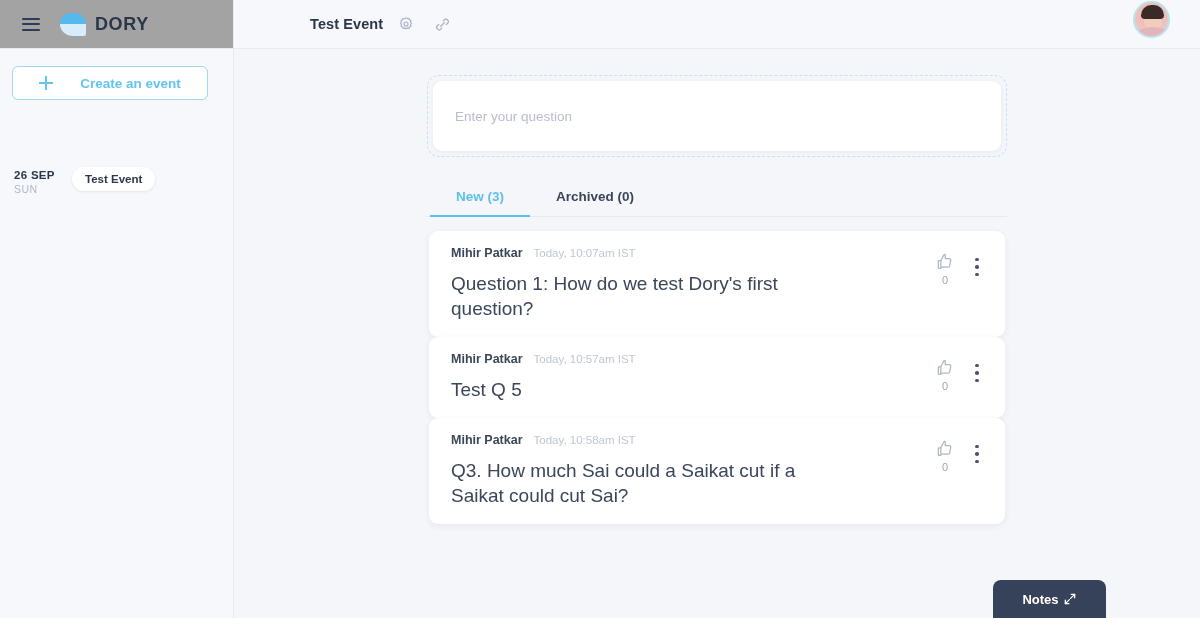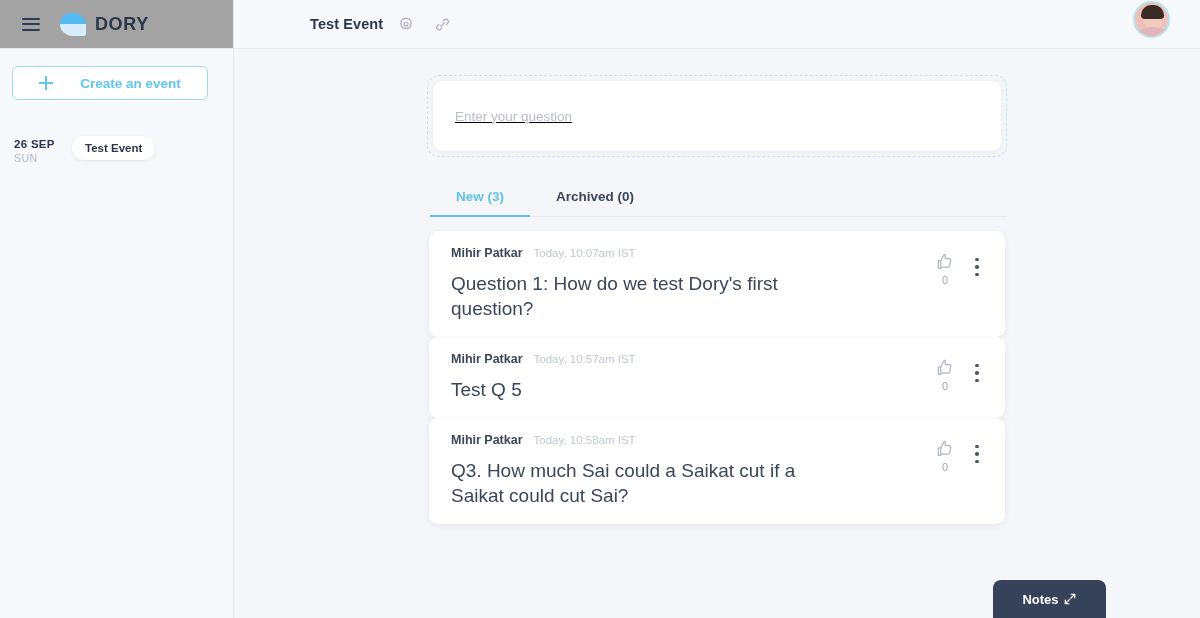--- a/index.html
+++ b/index.html
@@ -104,40 +104,40 @@
     cursor: pointer;
     color: #63c4ef; font-size: 13.5px; font-weight: 600;
   }
   .plus-ic { position: relative; width: 14px; height: 14px; }
   .plus-ic:before, .plus-ic:after {
     content: ""; position: absolute; background: #63c4ef;
   }
   .plus-ic:before { left: 6px; top: 0; width: 1.6px; height: 14px; }
   .plus-ic:after { top: 6px; left: 0; height: 1.6px; width: 14px; }
 
-  .day-row { margin-top: 38px; display: flex; align-items: flex-start; padding-left: 2px; }
+  .day-row { margin-top: 69px; display: flex; align-items: flex-start; padding-left: 2px; }
   .day-block { width: 52px; }
   .day-date { font-size: 11.5px; font-weight: 700; color: #2b3649; letter-spacing: 0.3px; }
   .day-name { font-size: 10.5px; color: #b0b7c7; letter-spacing: 0.5px; margin-top: 2px; }
   .event-pill {
     margin-left: 6px; margin-top: -2px;
     background: #ffffff; border-radius: 14px;
     padding: 6px 13px;
     font-size: 11.5px; font-weight: 700; color: #2b3649;
     box-shadow: 0 1px 3px rgba(45,60,90,0.10);
     cursor: pointer; white-space: nowrap;
   }
 
   
   .main { flex: 1; position: relative; background: #f5f6fa; overflow: hidden; }
   .content { width: 580px; margin: 0 auto; padding-top: 26px; }
 
   .ask-wrap {
     border: 1px dashed #bfe3f5; border-radius: 12px;
-    padding: 5px; background: transparent; text-decoration: underline;
+    padding: 5px; background: transparent;
   }
   .ask-input {
     width: 100%; height: 70px;
     background: #fff; border: none; border-radius: 9px;
     box-shadow: 0 1px 4px rgba(45,60,90,0.07);
     padding: 0 22px;
     font-family: "Liberation Sans", sans-serif;
     font-size: 13.5px; color: #3a4559;
     display: flex; align-items: center;
   }

